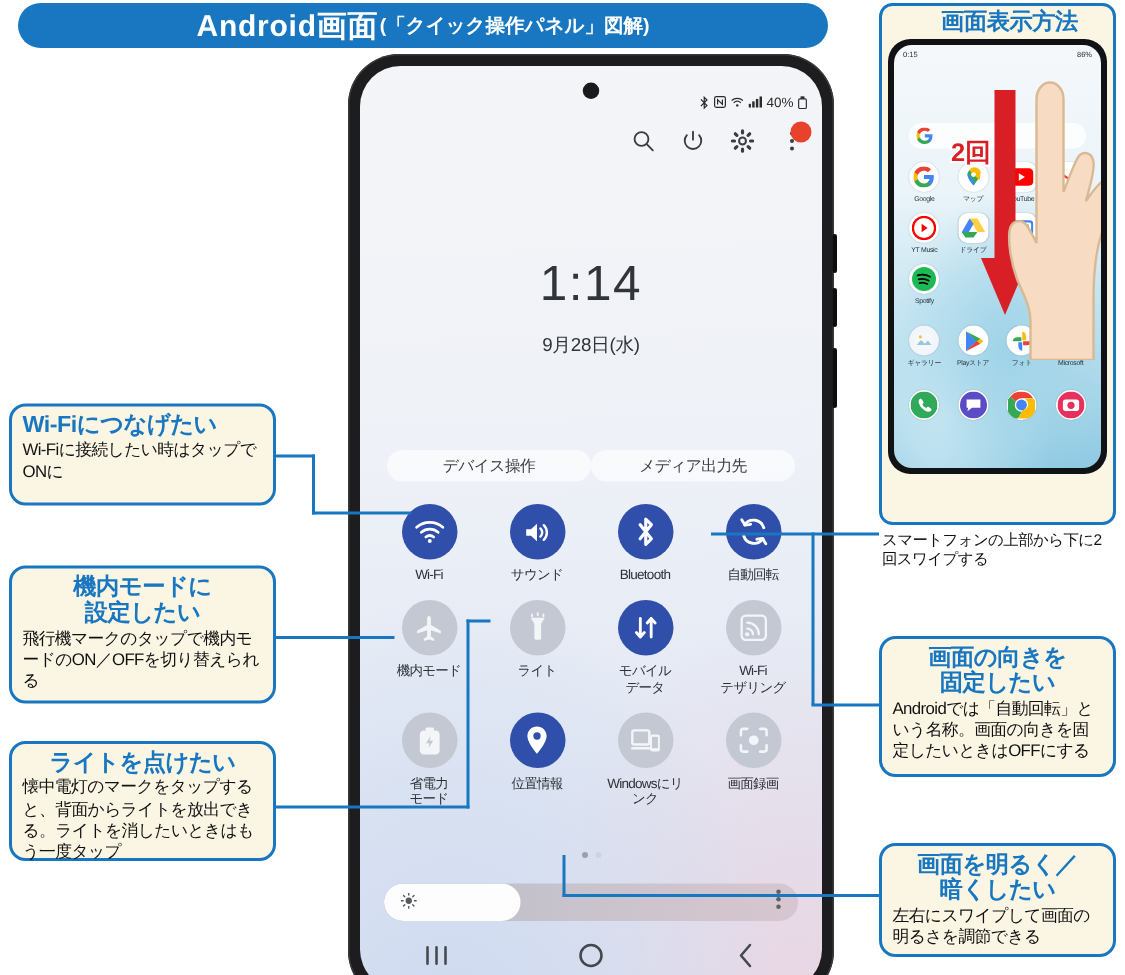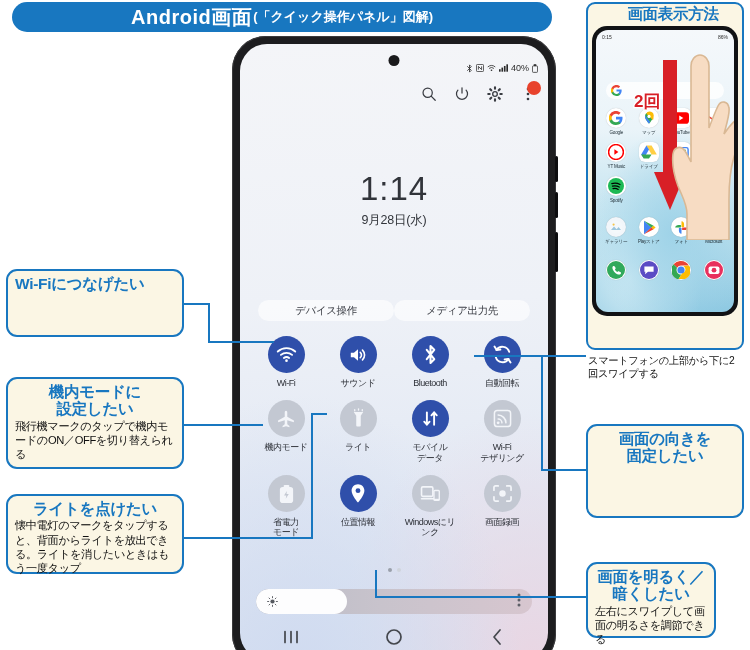--- a/index.html
+++ b/index.html
@@ -79,21 +79,21 @@
     display:flex;align-items:center;gap:17px;
   }
   .qs-topicons .ic{width:16px;height:16px;color:#333;position:relative;}
   .badge-dot{
     position:absolute;right:-5px;top:-5px;width:14px;height:14px;border-radius:50%;
     background:#e8422c;display:flex;align-items:center;justify-content:center;
     color:#fff;font-size:7px;font-weight:bold;
   }
   .clockwrap{position:absolute;left:0;right:0;top:128px;text-align:center;color:#31343a;}
   .clock{font-size:33px;font-weight:300;letter-spacing:1px;line-height:1;}
-  .date{font-size:12.5px;margin-top:7px;letter-spacing:-.2px;}
+  .date{font-size:12.5px;margin-top:17px;letter-spacing:-.2px;}
 
   .chips{position:absolute;left:18px;right:18px;top:256px;display:flex;}
   .chip{
     flex:1;height:21px;border-radius:11px;background:rgba(255,255,255,.62);
     display:flex;align-items:center;justify-content:center;
     font-size:10.5px;color:#3a3d44;letter-spacing:-.4px;
   }
 
   .tiles{position:absolute;left:10px;right:10px;top:292px;}
   .trow{display:flex;margin-bottom:12px;}
@@ -441,20 +441,21 @@
           <svg width="12" height="18" viewBox="0 0 12 18">
               <path d="M9 2L3 9l6 7" fill="none" stroke="#44474d" stroke-width="1.7" stroke-linecap="round" stroke-linejoin="round"></path>
             </svg>
         </div>
       </div>
     </div>
   </div>
 
   <div class="callout" style="left:6px;top:269px;width:178px;height:68px;">
     <div class="ttl left">Wi-Fiにつなげたい</div>
+    <div class="body">Wi-Fiに接続したい時はタップでONに</div>
   </div>
   <div class="ln h" style="left:183px;top:303px;width:27px;"></div>
   <div class="ln v" style="left:208px;top:303px;height:40px;"></div>
   <div class="ln h" style="left:208px;top:341px;width:66px;"></div>
 
   <div class="callout" style="left:6px;top:377px;width:178px;height:92px;">
     <div class="ttl">機内モードに
 設定したい</div>
     <div class="body">飛行機マークのタップで機内モードのON／OFFを切り替えられる</div>
   </div>
@@ -464,26 +465,27 @@
     <div class="ttl">ライトを点けたい</div>
     <div class="body">懐中電灯のマークをタップすると、背面からライトを放出できる。ライトを消したいときはもう一度タップ</div>
   </div>
   <div class="ln h" style="left:183px;top:537px;width:130px;"></div>
   <div class="ln v" style="left:311px;top:413px;height:126px;"></div>
   <div class="ln h" style="left:311px;top:413px;width:16px;"></div>
 
   <div class="callout" style="left:586px;top:424px;width:158px;height:94px;">
     <div class="ttl">画面の向きを
 固定したい</div>
+    <div class="body">Androidでは「自動回転」という名称。画面の向きを固定したいときはOFFにする</div>
   </div>
   <div class="ln h" style="left:474px;top:355px;width:112px;"></div>
   <div class="ln v" style="left:541px;top:355px;height:115px;"></div>
   <div class="ln h" style="left:541px;top:469px;width:47px;"></div>
 
-  <div class="callout" style="left:586px;top:562px;width:130px;height:76px;">
+  <div class="callout" style="left:586px;top:562px;width:158px;height:76px;">
     <div class="ttl">画面を明るく／
 暗くしたい</div>
     <div class="body">左右にスワイプして画面の明るさを調節できる</div>
   </div>
   <div class="ln v" style="left:375px;top:570px;height:28px;"></div>
   <div class="ln h" style="left:375px;top:596px;width:213px;"></div>
 
   <div class="rpanel"></div>
   <div class="rpanel-title">画面表示方法</div>
 

